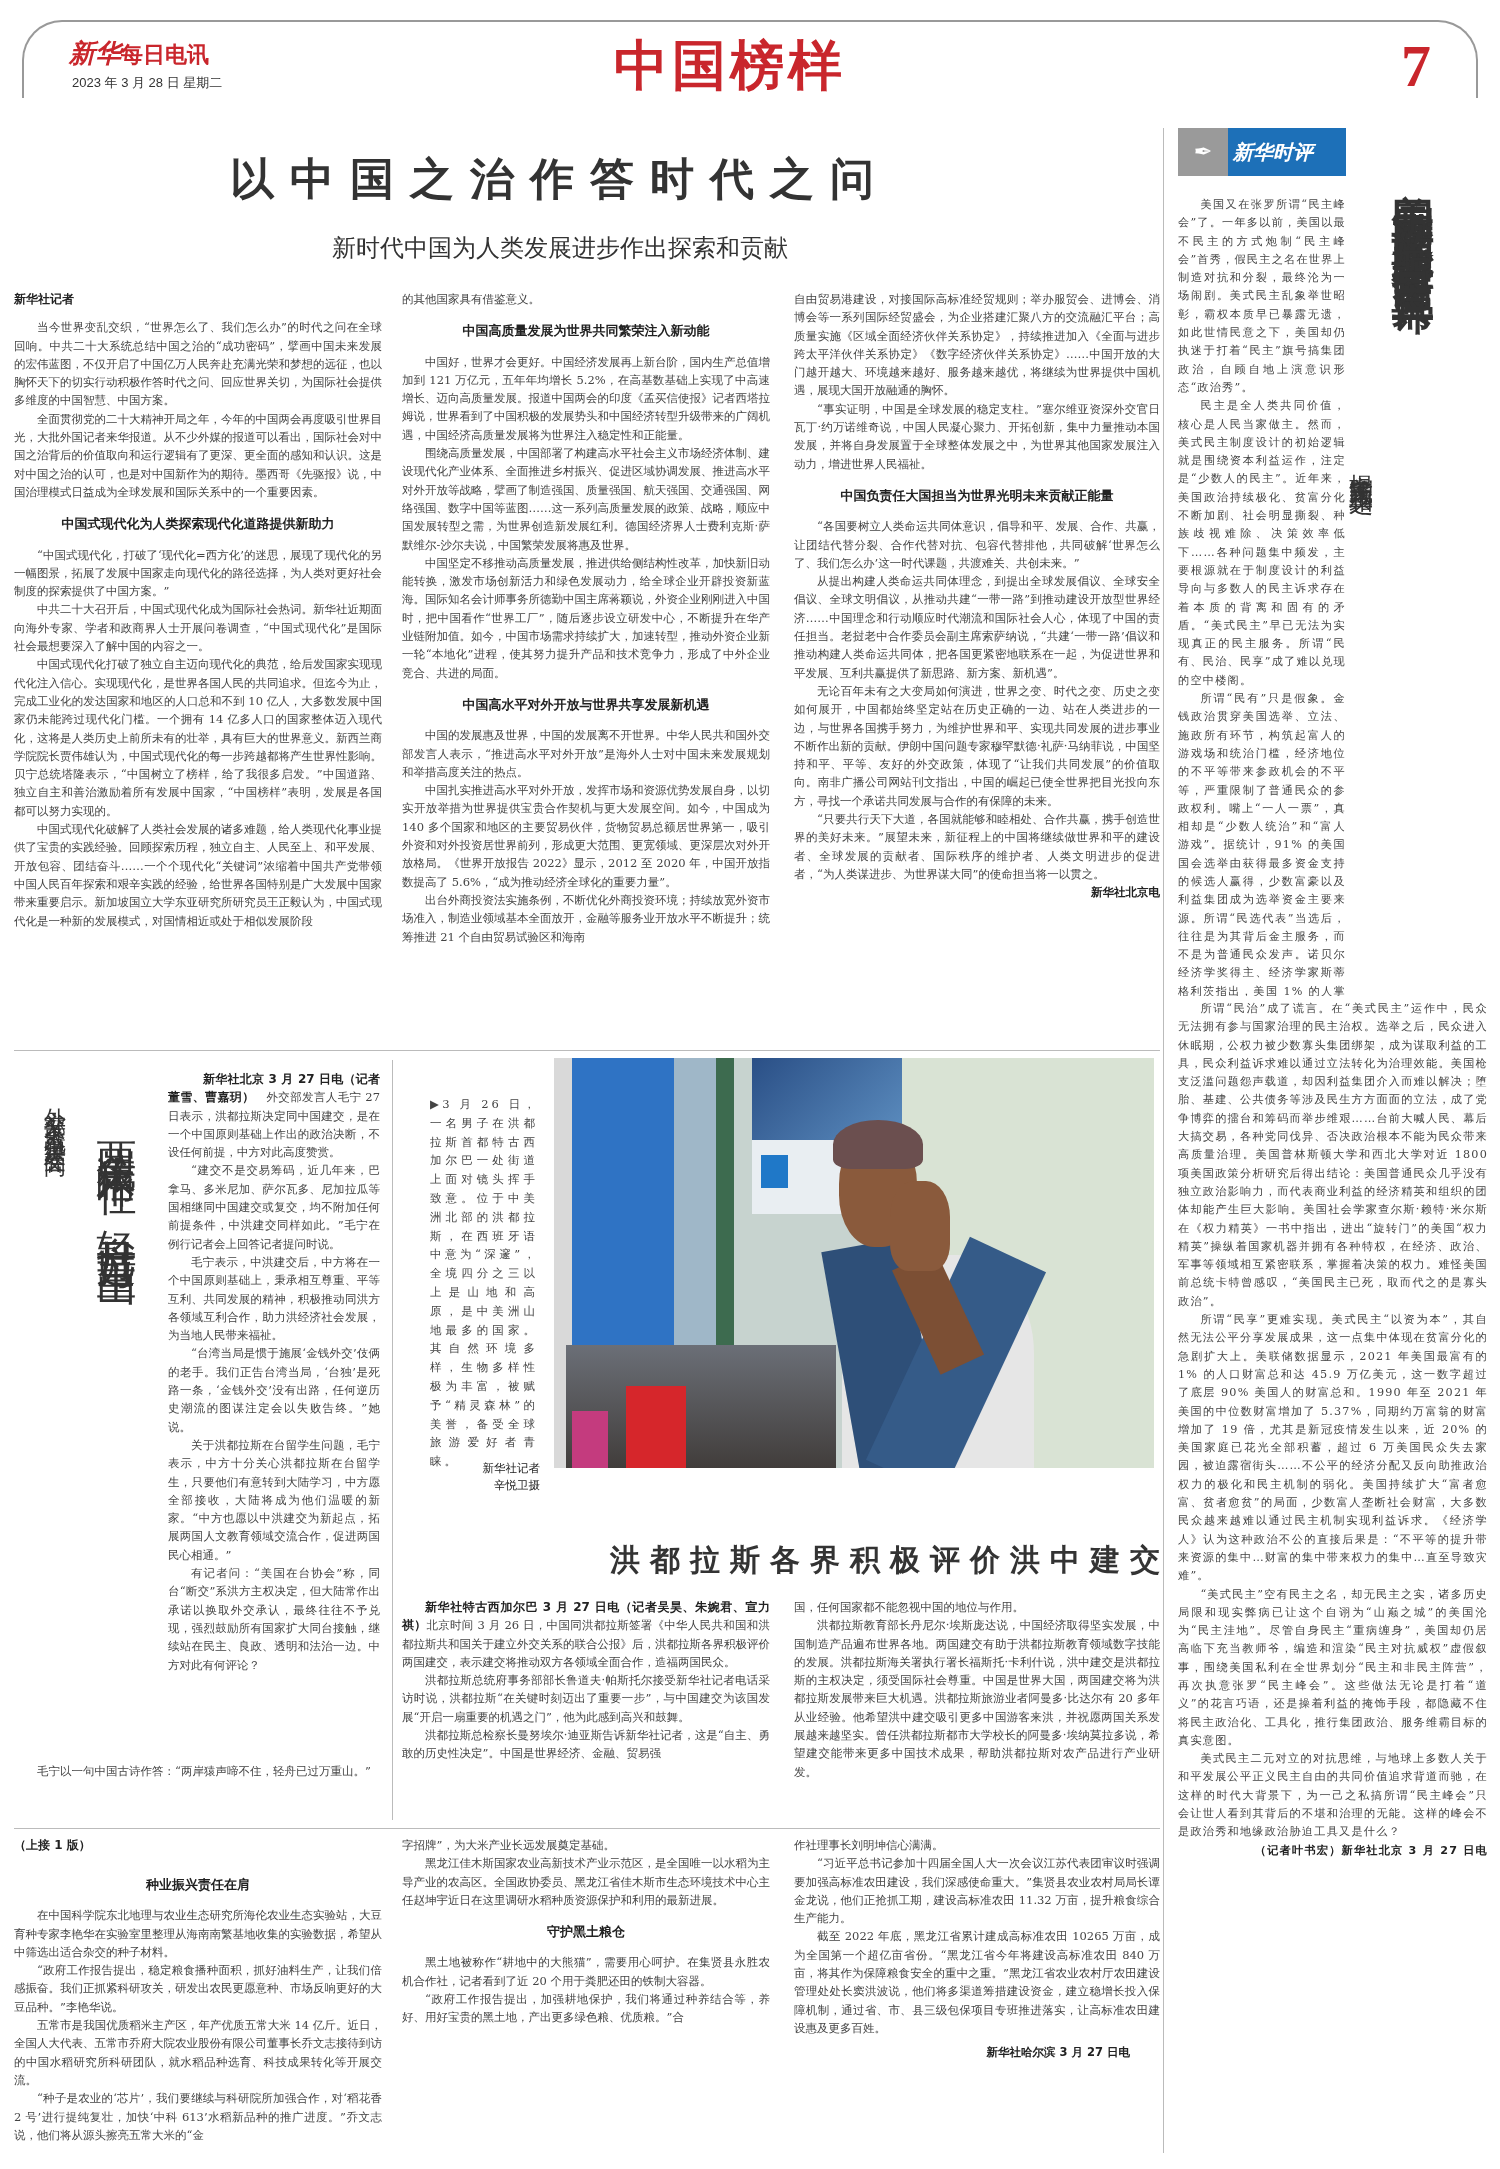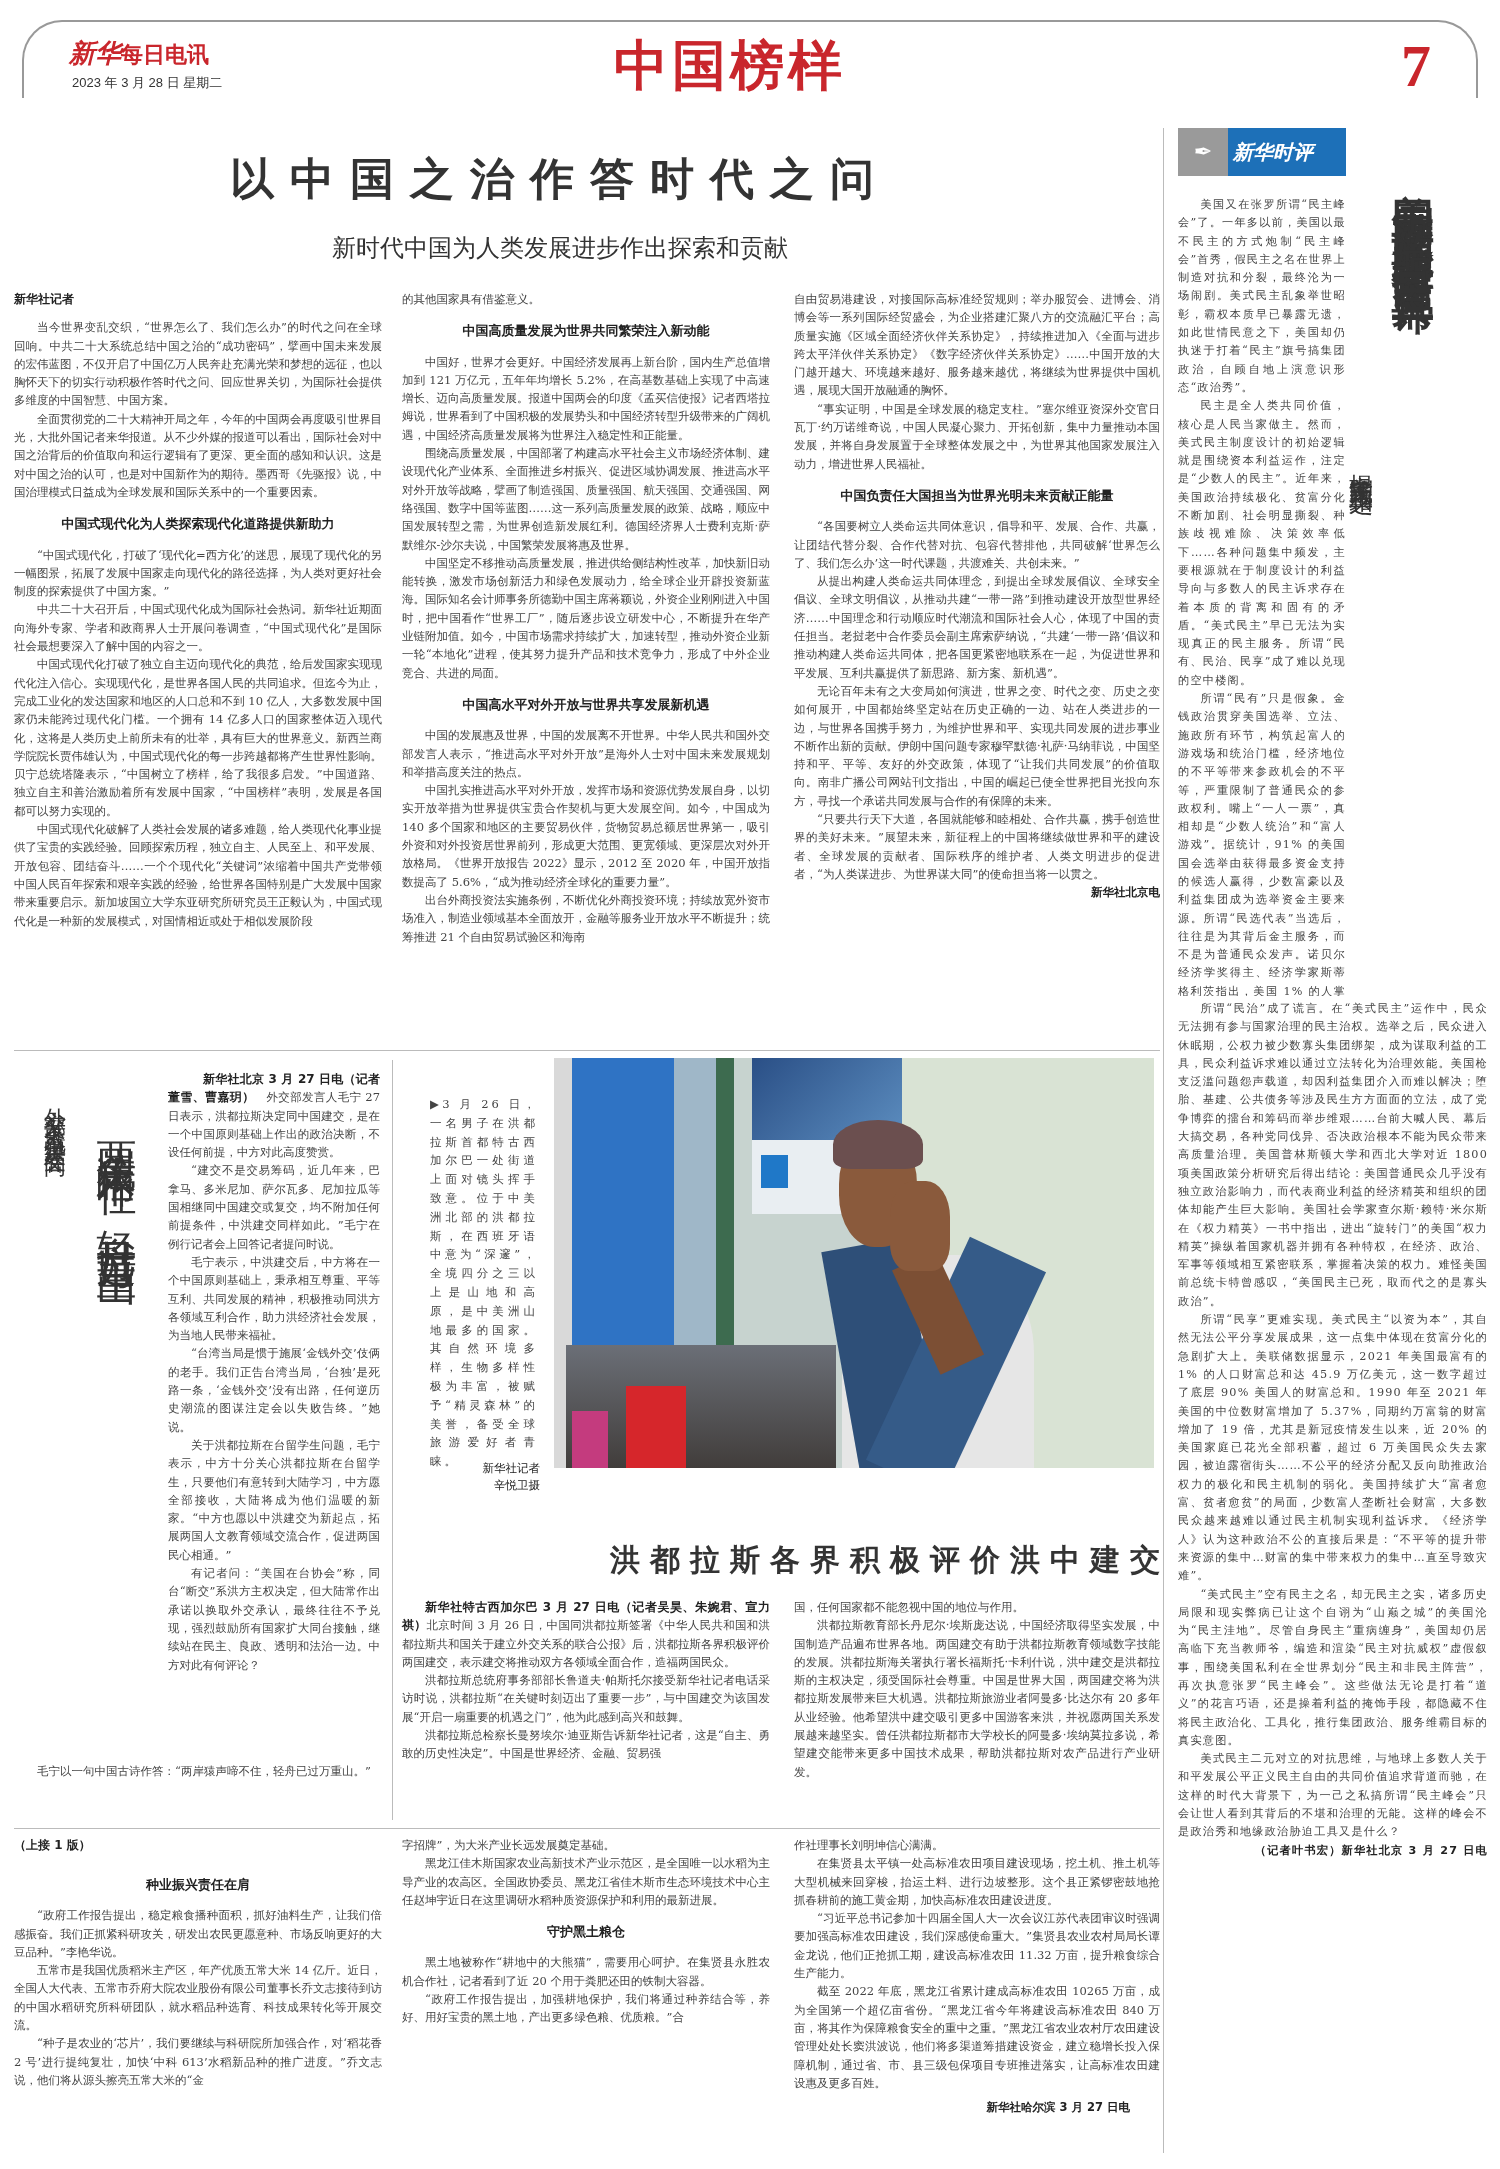--- a/index.html
+++ b/index.html
@@ -164,30 +164,30 @@
 <div class="col" style="left:794px;top:1598px;width:366px">
   <p style="text-indent:0">国，任何国家都不能忽视中国的地位与作用。</p>
   <p>洪都拉斯教育部长丹尼尔·埃斯庞达说，中国经济取得坚实发展，中国制造产品遍布世界各地。两国建交有助于洪都拉斯教育领域数字技能的发展。洪都拉斯海关署执行署长福斯托·卡利什说，洪中建交是洪都拉斯的主权决定，须受国际社会尊重。中国是世界大国，两国建交将为洪都拉斯发展带来巨大机遇。洪都拉斯旅游业者阿曼多·比达尔有 20 多年从业经验。他希望洪中建交吸引更多中国游客来洪，并祝愿两国关系发展越来越坚实。曾任洪都拉斯都市大学校长的阿曼多·埃纳莫拉多说，希望建交能带来更多中国技术成果，帮助洪都拉斯对农产品进行产业研发。</p>
 </div>
 
 <div class="hline" style="left:14px;top:1828px;width:1146px"></div>
 
 <div class="cont-label">（上接 1 版）</div>
 <div class="col" style="left:14px;top:1862px;width:368px">
   <div class="subhead">种业振兴责任在肩</div>
+  <p>在中国科学院东北地理与农业生态研究所海伦农业生态实验站，大豆育种专家李艳华在实验室里整理从海南南繁基地收集的实验数据，希望从中筛选出适合杂交的种子材料。</p>
   <p>“政府工作报告提出，稳定粮食播种面积，抓好油料生产，让我们倍感振奋。我们正抓紧科研攻关，研发出农民更愿意种、市场反响更好的大豆品种。”李艳华说。</p>
   <p>五常市是我国优质稻米主产区，年产优质五常大米 14 亿斤。近日，全国人大代表、五常市乔府大院农业股份有限公司董事长乔文志接待到访的中国水稻研究所科研团队，就水稻品种选育、科技成果转化等开展交流。</p>
   <p>“种子是农业的‘芯片’，我们要继续与科研院所加强合作，对‘稻花香 2 号’进行提纯复壮，加快‘中科 613’水稻新品种的推广进度。”乔文志说，他们将从源头擦亮五常大米的“金</p>
 </div>
 <div class="col" style="left:402px;top:1836px;width:368px">
   <p style="text-indent:0">字招牌”，为大米产业长远发展奠定基础。</p>
   <p>黑龙江佳木斯国家农业高新技术产业示范区，是全国唯一以水稻为主导产业的农高区。全国政协委员、黑龙江省佳木斯市生态环境技术中心主任赵坤宇近日在这里调研水稻种质资源保护和利用的最新进展。</p>
   <div class="subhead">守护黑土粮仓</div>
   <p>黑土地被称作“耕地中的大熊猫”，需要用心呵护。在集贤县永胜农机合作社，记者看到了近 20 个用于粪肥还田的铁制大容器。</p>
   <p>“政府工作报告提出，加强耕地保护，我们将通过种养结合等，养好、用好宝贵的黑土地，产出更多绿色粮、优质粮。”合</p>
 </div>
 <div class="col" style="left:794px;top:1836px;width:366px">
   <p style="text-indent:0">作社理事长刘明坤信心满满。</p>
-  <p>在集贤县太平镇一处高标准农田项目建设现场，挖土机、推土机等大型机械来回穿梭，抬运土料、进行边坡整形。这个县正紧锣密鼓地抢抓春耕前的施工黄金期，加快高标准农田建设进度。</p>
   <p>“习近平总书记参加十四届全国人大一次会议江苏代表团审议时强调要加强高标准农田建设，我们深感使命重大。”集贤县农业农村局局长谭金龙说，他们正抢抓工期，建设高标准农田 11.32 万亩，提升粮食综合生产能力。</p>
   <p>截至 2022 年底，黑龙江省累计建成高标准农田 10265 万亩，成为全国第一个超亿亩省份。“黑龙江省今年将建设高标准农田 840 万亩，将其作为保障粮食安全的重中之重。”黑龙江省农业农村厅农田建设管理处处长窦洪波说，他们将多渠道筹措建设资金，建立稳增长投入保障机制，通过省、市、县三级包保项目专班推进落实，让高标准农田建设惠及更多百姓。</p>
   <div class="signoff" style="margin-top:6px;padding-right:30px">新华社哈尔滨 3 月 27 日电</div>
 </div>
 
 </body></html>

